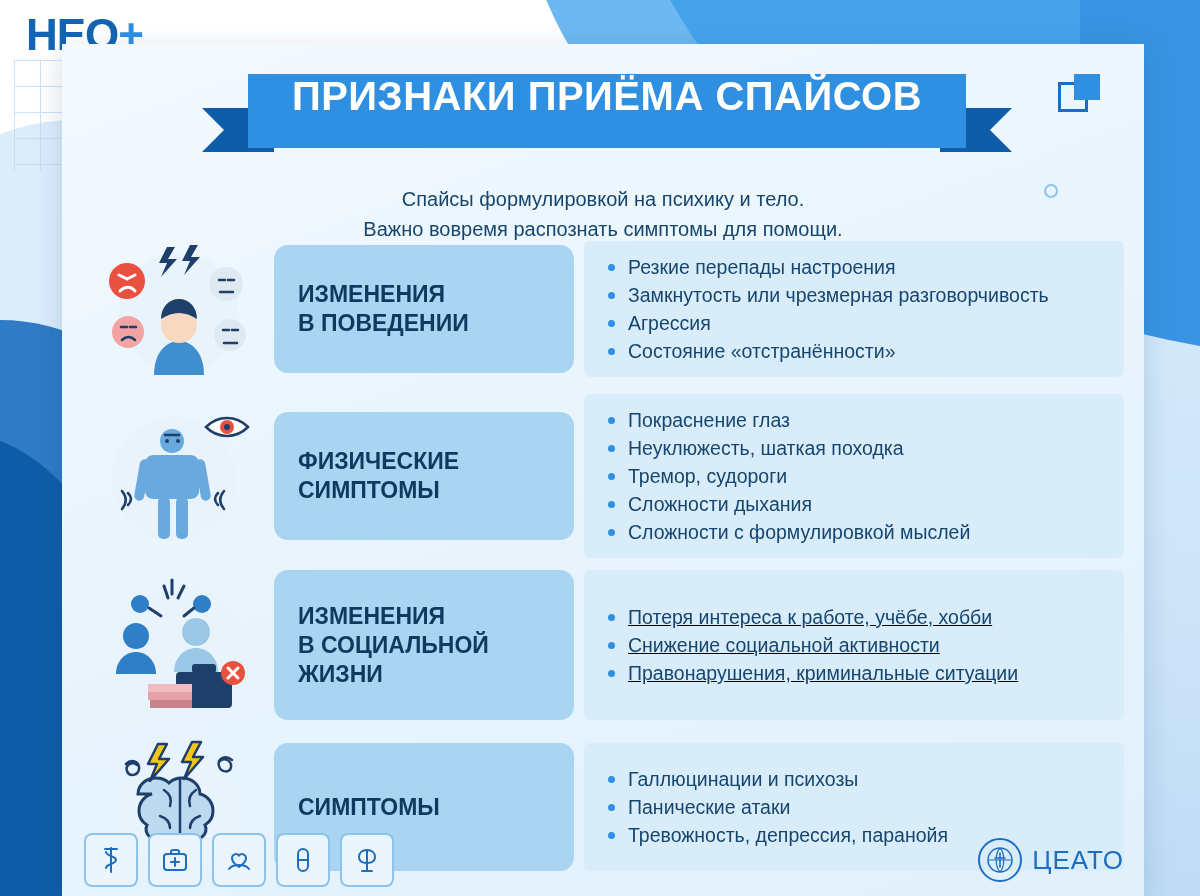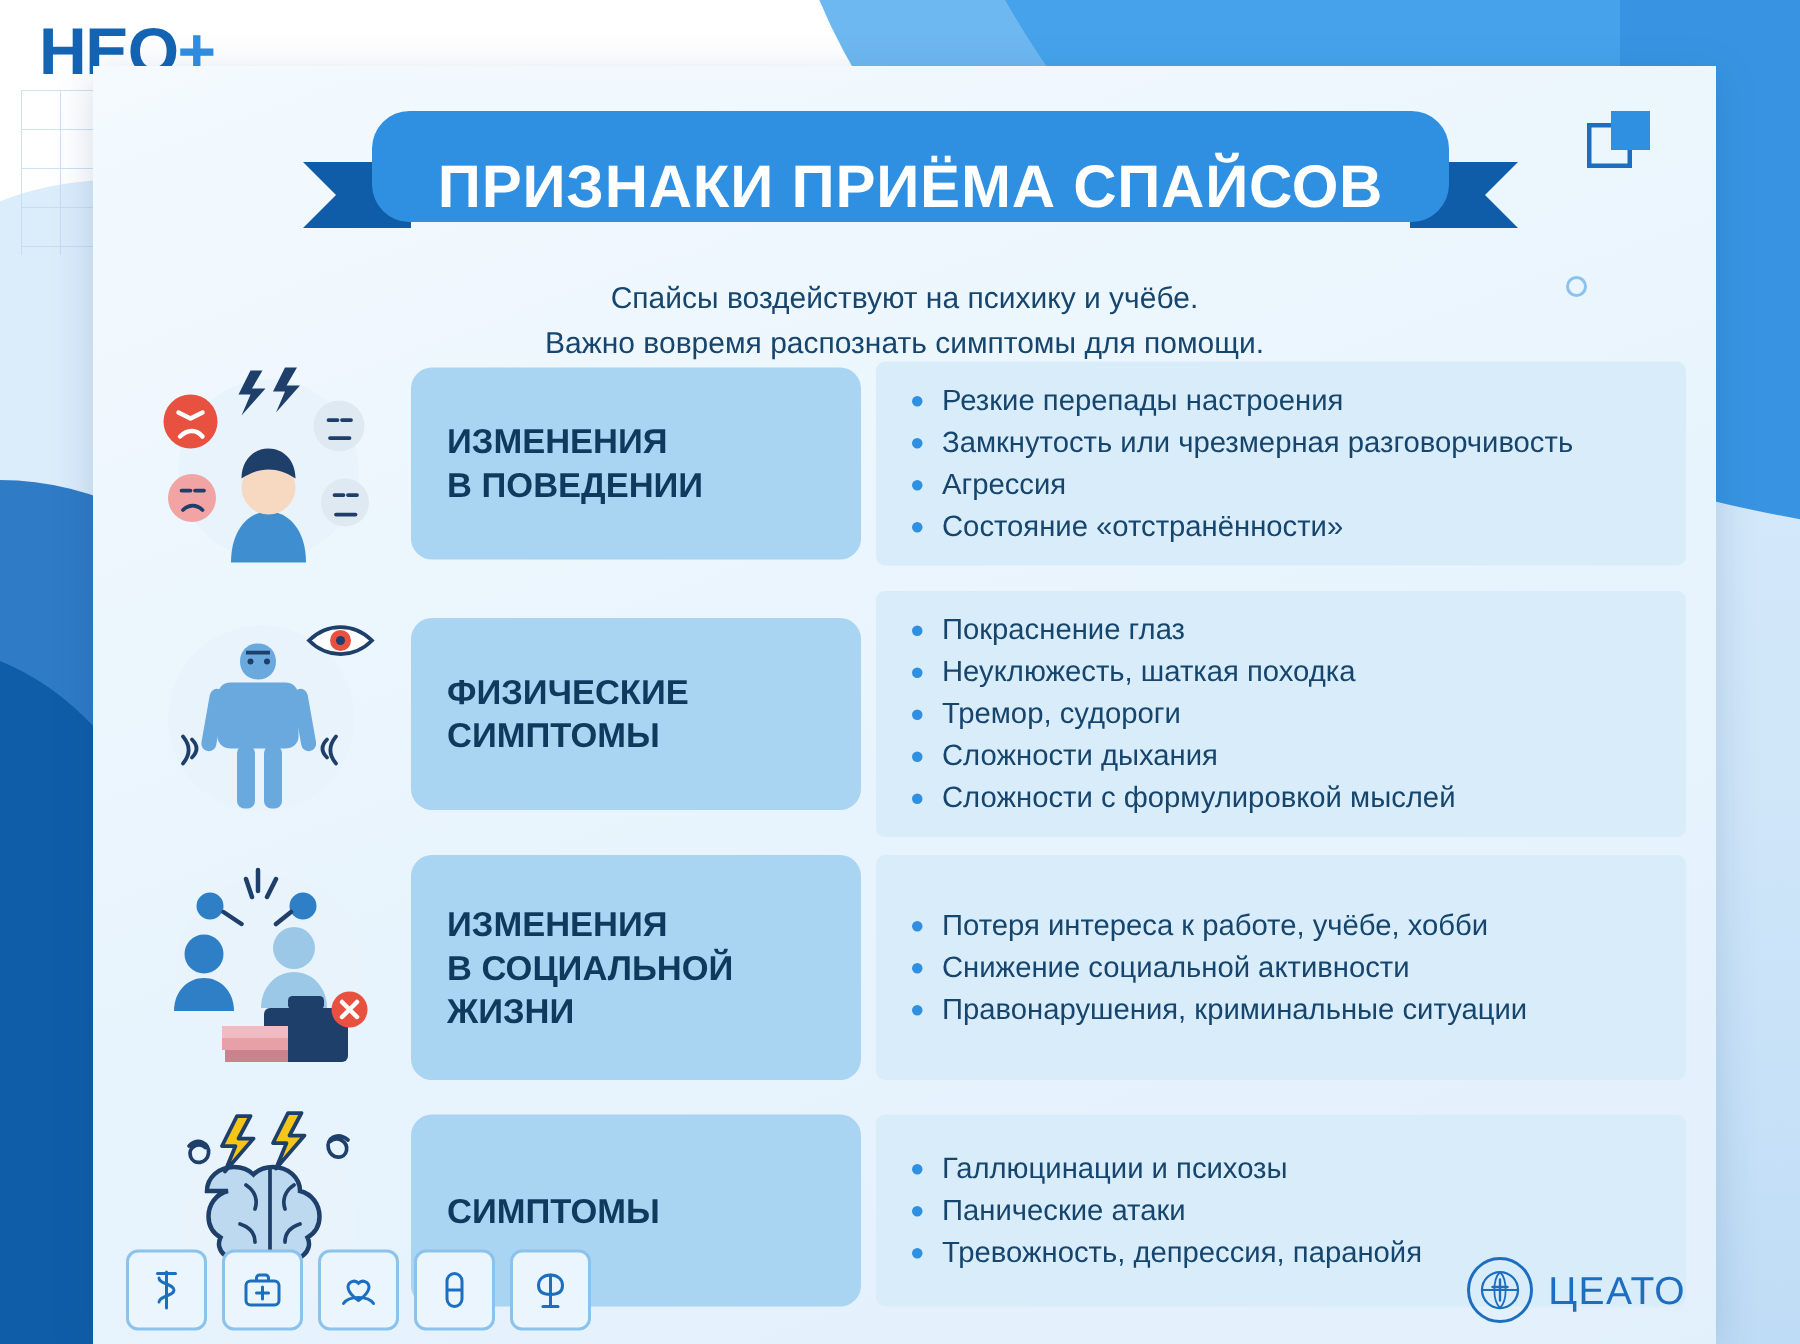--- a/index.html
+++ b/index.html
@@ -123,21 +123,21 @@
   .ribbon-tail-l, .ribbon-tail-r {
     position: absolute; top: 46px; width: 72px; height: 44px;
     background: #0f5da8;
   }
   .ribbon-tail-l { left: 0; clip-path: polygon(0 0, 100% 0, 100% 100%, 0 100%, 22px 50%); }
   .ribbon-tail-r { right: 0; clip-path: polygon(0 0, 100% 0, calc(100% - 22px) 50%, 100% 100%, 0 100%); }
   .ribbon {
     position: absolute; left: 46px; top: 12px;
     width: 718px; height: 74px;
     background: #2f8fe0;
-    display: flex; align-items: flex-end; justify-content: center; border-radius: 25px;
+    display: flex; align-items: flex-start; justify-content: center;
   }
   .ribbon h1 {
     color: #ffffff;
     font-size: 40px;
     font-weight: 700;
     letter-spacing: .5px;
     white-space: nowrap;
   }
 
   
@@ -192,21 +192,21 @@
     line-height: 28px;
     white-space: nowrap;
   }
   .row-list li:before {
     content: "";
     position: absolute; left: 2px; top: 11px;
     width: 7px; height: 7px; border-radius: 50%;
     background: #2f8fe0;
   }
   .row-3 .row-title { min-height: 150px; }
-  .row-3 .row-list { min-height: 150px; }
+  .row-3 .row-list { min-height: 150px; text-decoration: underline; }
 
   
   .footer {
     position: absolute; left: 22px; bottom: 4px; width: 1040px; height: 64px;
     display: flex; align-items: center;
   }
   .footer-icons { display: flex; gap: 10px; }
   .f-icon {
     width: 54px; height: 54px;
     border: 2px solid #8cc3ec;
@@ -257,21 +257,21 @@
 
   <div class="ribbon-wrap">
     <div class="ribbon-tail-l"></div>
     <div class="ribbon-tail-r"></div>
     <div class="ribbon">
       <h1>ПРИЗНАКИ ПРИЁМА СПАЙСОВ</h1>
     </div>
   </div>
 
   <div class="subtitle">
-    <div>Спайсы воздействуют на психику и учёбе.</div>
+    <div>Спайсы формулировкой на психику и тело.</div>
     <div>Важно вовремя распознать симптомы для помощи.</div>
   </div>
 
   <div class="rows">
 
     <div class="row row-1">
       <div class="row-icon">
         <svg width="170" height="140" viewBox="0 0 170 140">
           <circle cx="85" cy="74" r="60" fill="#e8f3fc"></circle>
 

